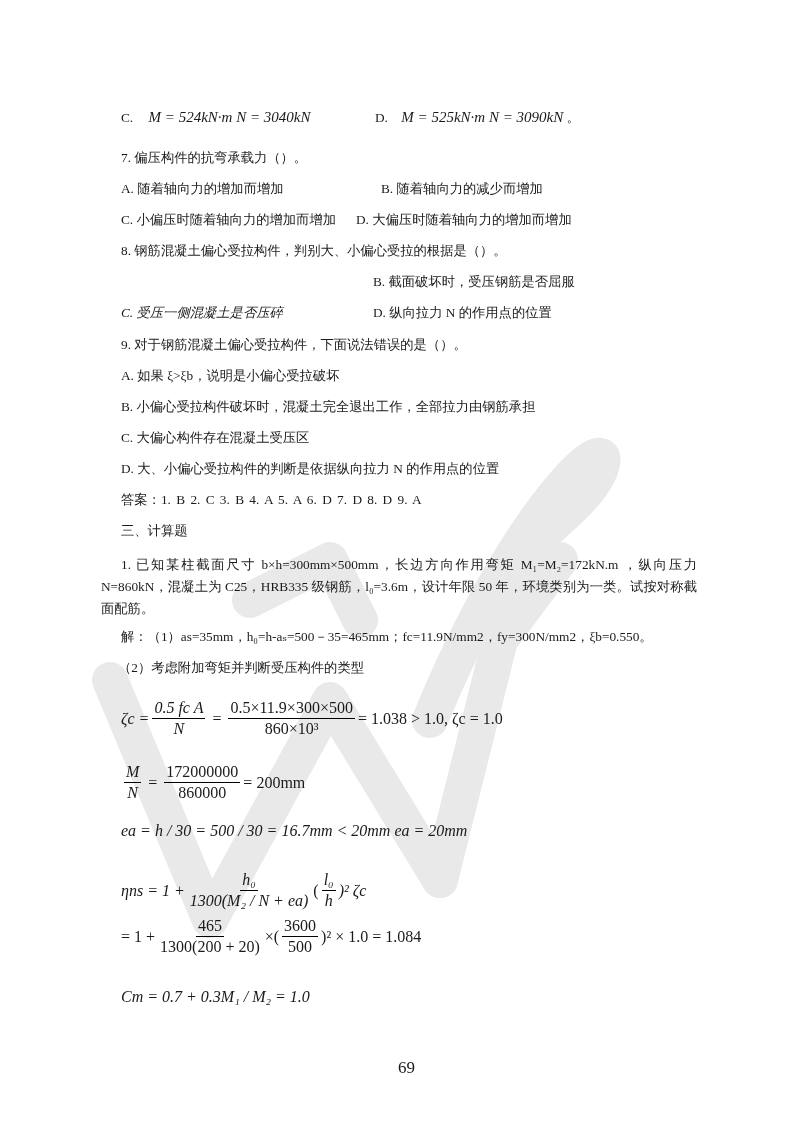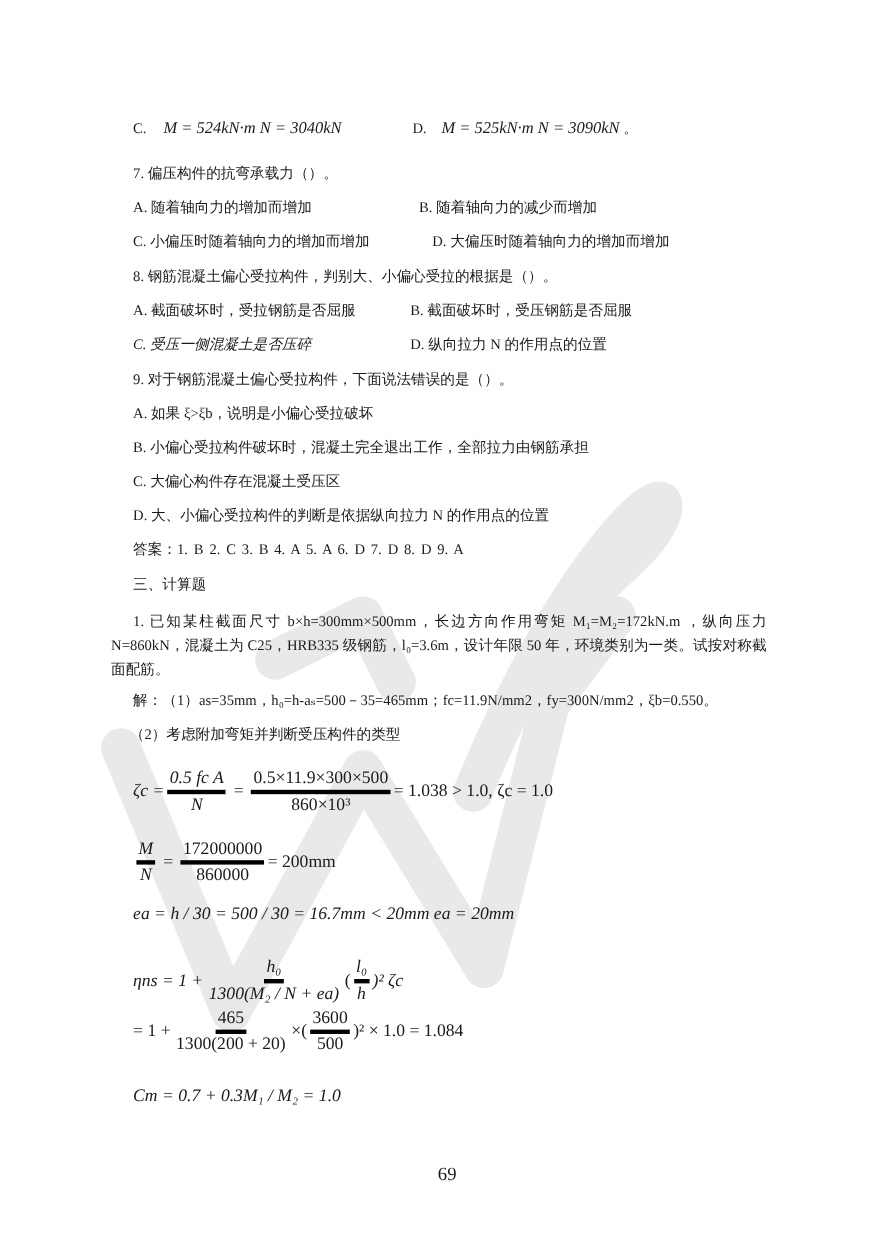--- a/index.html
+++ b/index.html
@@ -24,21 +24,21 @@
     position: absolute; left: 101px; width: 596px; font-size: 13.3px; line-height: 22px;
     text-indent: 20px; text-align: justify; z-index: 1;
     font-family: "Liberation Serif", "DejaVu Serif", serif;
   }
   .eq {
     position: absolute; left: 121px; z-index: 1;
     font-family: "Liberation Serif", "DejaVu Serif", serif; font-size: 16px;
     display: flex; align-items: center; white-space: nowrap;
   }
   .frac { display: inline-flex; flex-direction: column; align-items: center; margin: 0 3px; vertical-align: middle; }
-  .frac .num { border-bottom: 4px solid #000000; padding: 0 2px; line-height: 20px; }
+  .frac .num { border-bottom: 1px solid #000000; padding: 0 2px; line-height: 20px; }
   .frac .den { padding: 0 2px; line-height: 20px; }
   .pageno { position: absolute; left: 398px; top: 1058px; font-size: 17px; z-index: 1; font-family: "Liberation Serif", serif; }
   .op { margin: 0 4px; }
 </style>
 </head>
 <body>
 
 <div class="page">
 
   <svg class="watermark" viewBox="0 0 793 1122">
@@ -57,24 +57,23 @@
   <div class="line" style="top:108px; left:375px;">
     <span>D.</span>
     <span class="math it" style="margin-left:10px;">M = 525kN·m    N = 3090kN</span>
     <span>。</span>
   </div>
 
   <div class="line" style="top:149px;">7. 偏压构件的抗弯承载力（）。</div>
   <div class="line" style="top:180px;">A. 随着轴向力的增加而增加</div>
   <div class="line" style="top:180px; left:381px;">B. 随着轴向力的减少而增加</div>
   <div class="line" style="top:211px;">C. 小偏压时随着轴向力的增加而增加</div>
-  <div class="line" style="top:211px; left:393px;text-align:center;">D. 大偏压时随着轴向力的增加而增加</div>
+  <div class="line" style="top:211px; left:356px;text-align:center;">D. 大偏压时随着轴向力的增加而增加</div>
 
   <div class="line" style="top:242px;">8. 钢筋混凝土偏心受拉构件，判别大、小偏心受拉的根据是（）。</div>
-  <div class="line" style="top:273px;">A. 截面破坏时，受拉钢筋是否屈服</div>
   <div class="line" style="top:273px; left:373px;">B. 截面破坏时，受压钢筋是否屈服</div>
   <div class="line" style="top:304px;font-style:italic;">C. 受压一侧混凝土是否压碎</div>
   <div class="line" style="top:304px; left:373px;">D. 纵向拉力 N 的作用点的位置</div>
 
   <div class="line" style="top:336px;">9. 对于钢筋混凝土偏心受拉构件，下面说法错误的是（）。</div>
   <div class="line" style="top:367px;">A. 如果 ξ&gt;ξb，说明是小偏心受拉破坏</div>
   <div class="line" style="top:398px;">B. 小偏心受拉构件破坏时，混凝土完全退出工作，全部拉力由钢筋承担</div>
   <div class="line" style="top:429px;text-align:center;">C. 大偏心构件存在混凝土受压区</div>
   <div class="line" style="top:460px;">D. 大、小偏心受拉构件的判断是依据纵向拉力 N 的作用点的位置</div>
 

